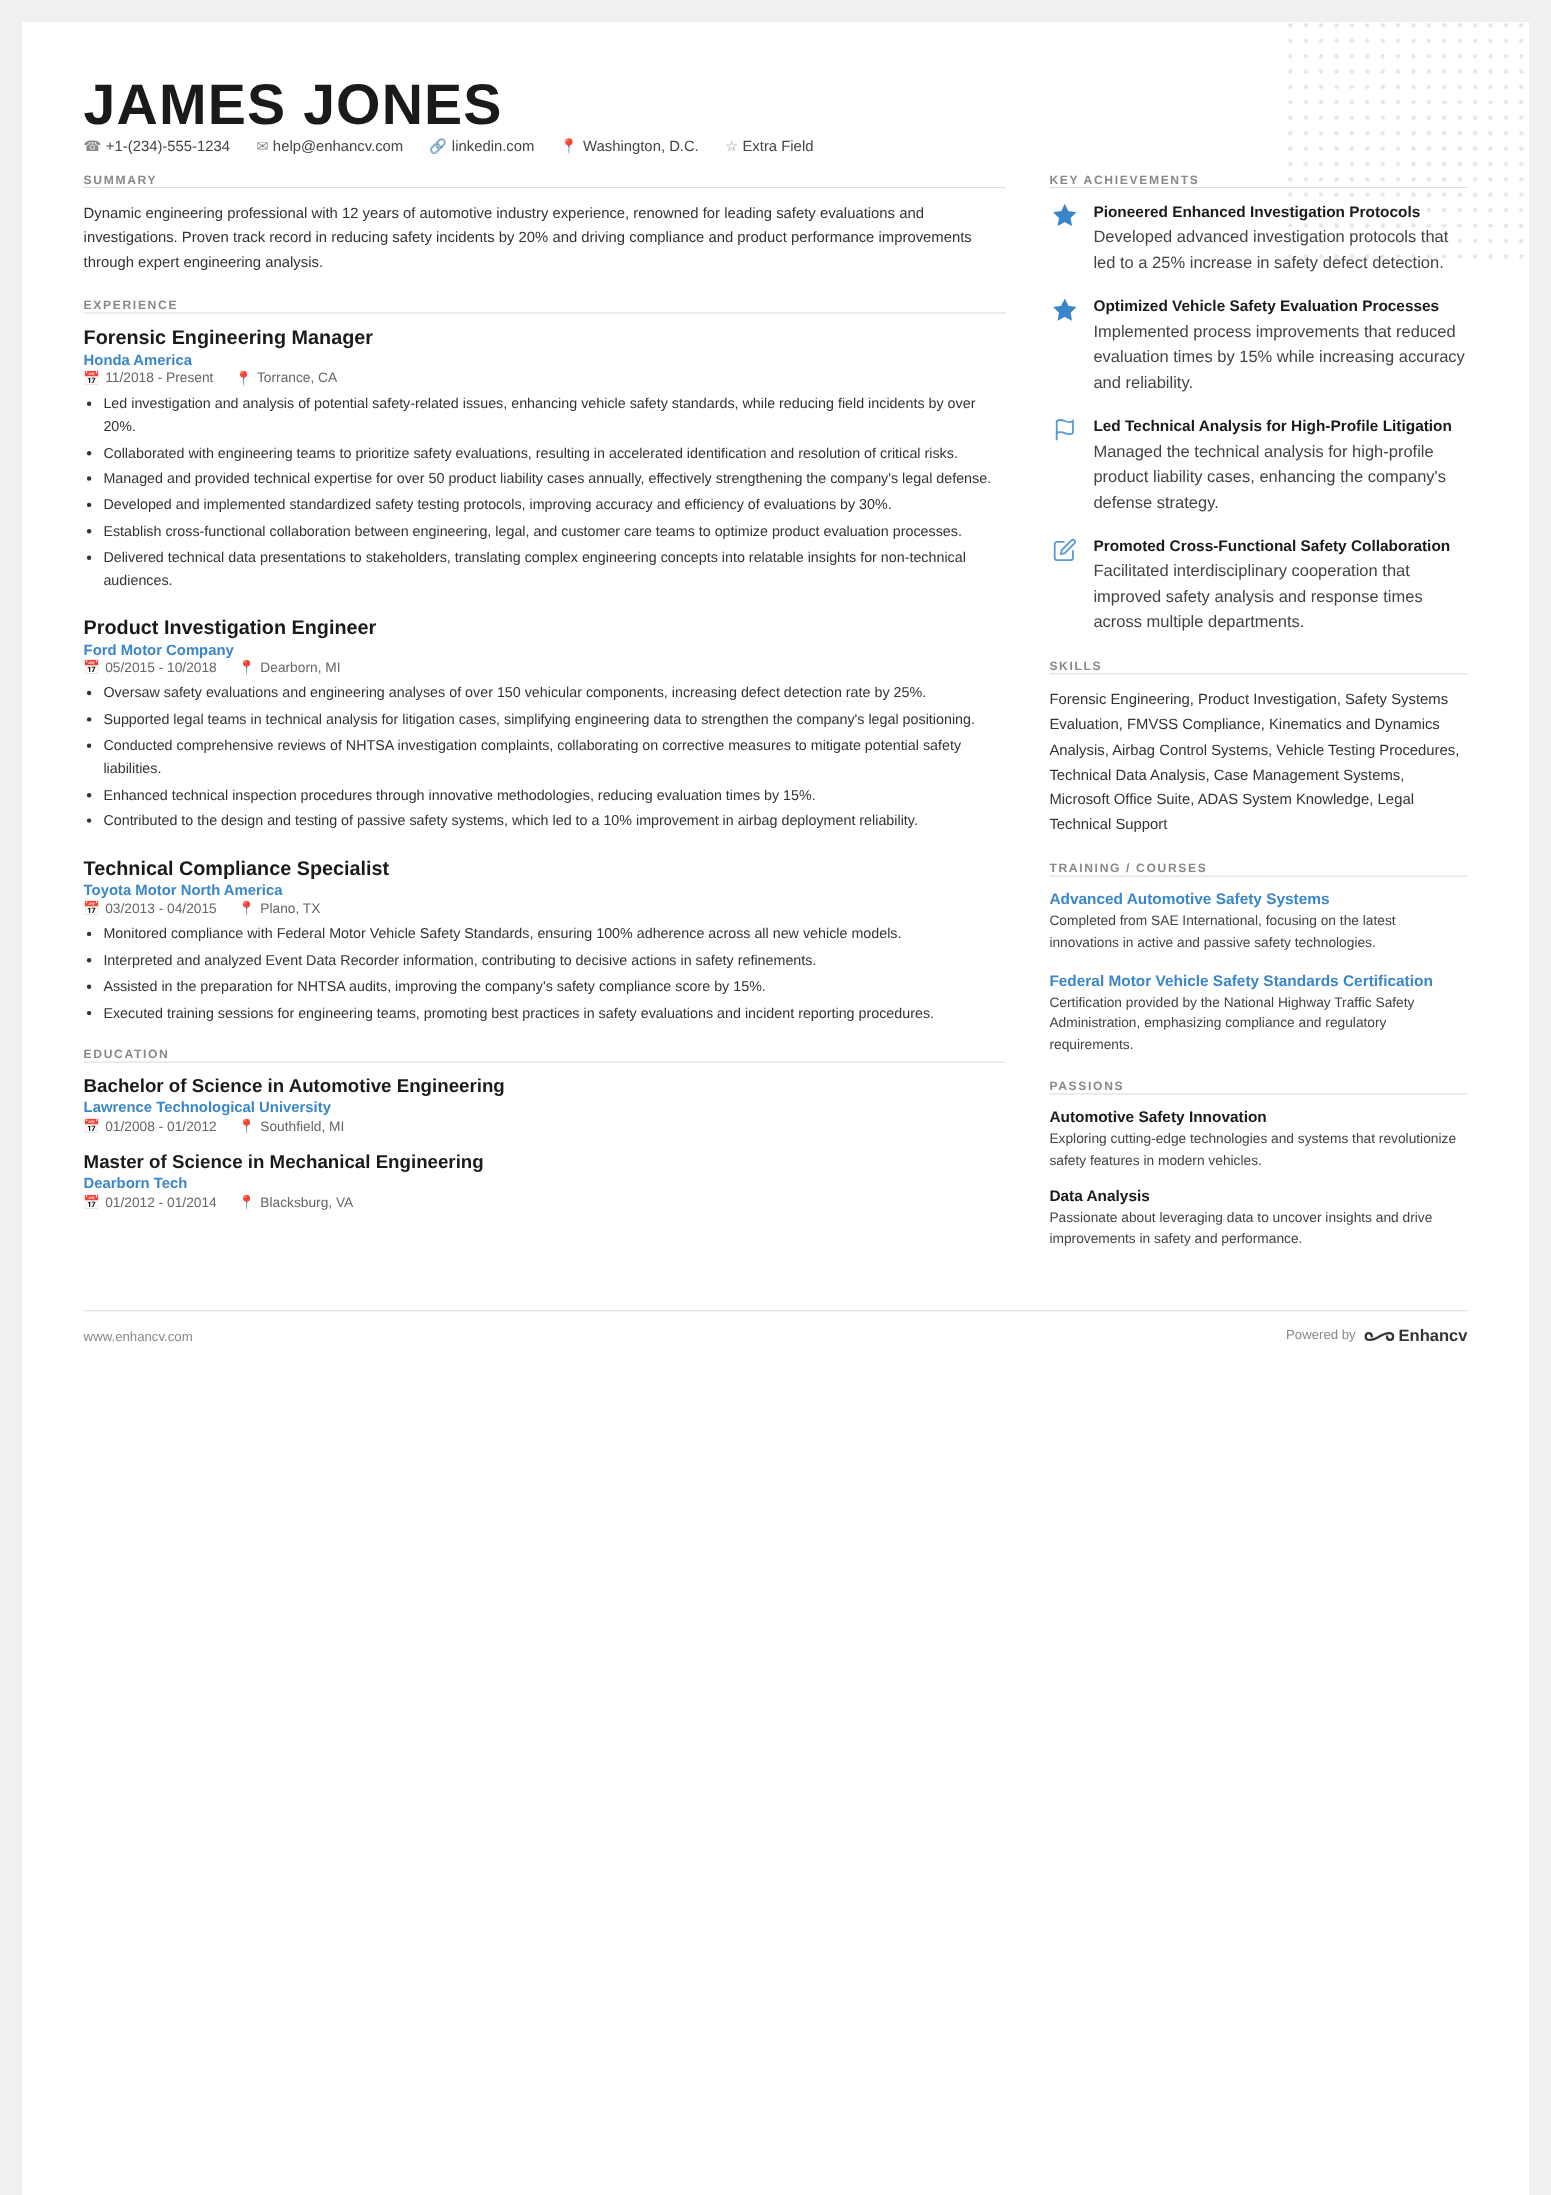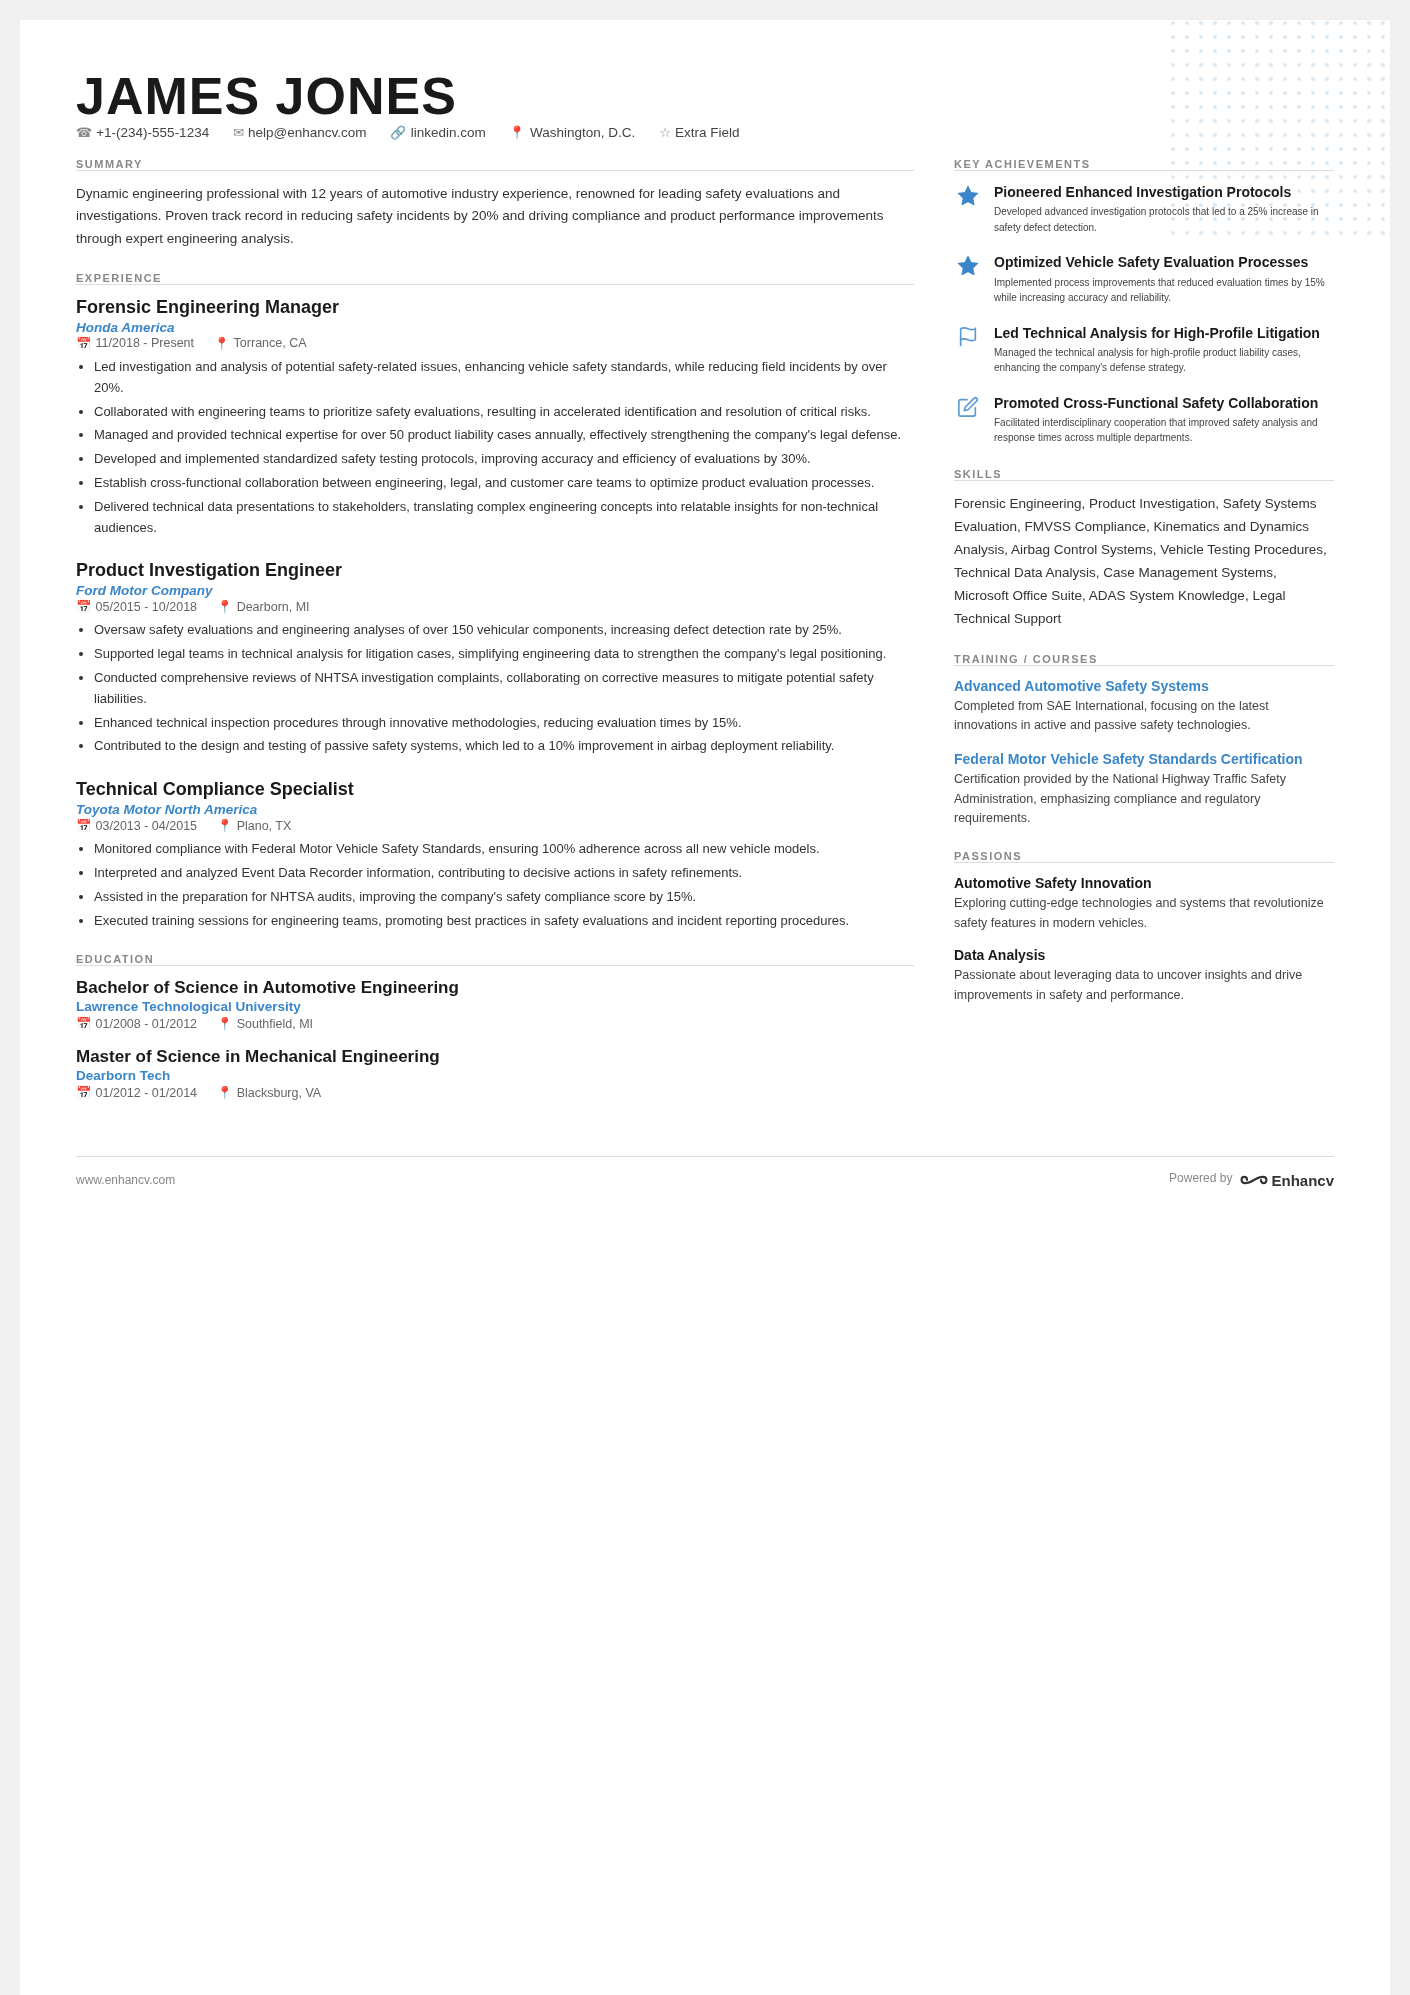--- a/index.html
+++ b/index.html
@@ -83,21 +83,20 @@
     .job-title {
       font-size: 18px;
       font-weight: 700;
       color: #1a1a1a;
       margin-bottom: 2px;
     }
     .company-name {
       font-size: 13.5px;
       color: #3a86c8;
       font-weight: 600;
-      font-style: italic;
     }
     .job-meta {
       display: flex;
       gap: 20px;
       font-size: 12.5px;
       color: #666;
       margin-top: 1px;
       margin-bottom: 6px;
       align-items: center;
     }
@@ -152,21 +151,21 @@
     }
     .ach-content {}
     .ach-title {
       font-size: 14px;
       font-weight: 700;
       color: #1a1a1a;
       line-height: 1.3;
       margin-bottom: 3px;
     }
     .ach-desc {
-      font-size: 10px;
+      font-size: 15px;
       color: #444;
       line-height: 1.55;
     }
 
     .skills-text {
       font-size: 13.5px;
       color: #333;
       line-height: 1.7;
     }
 

